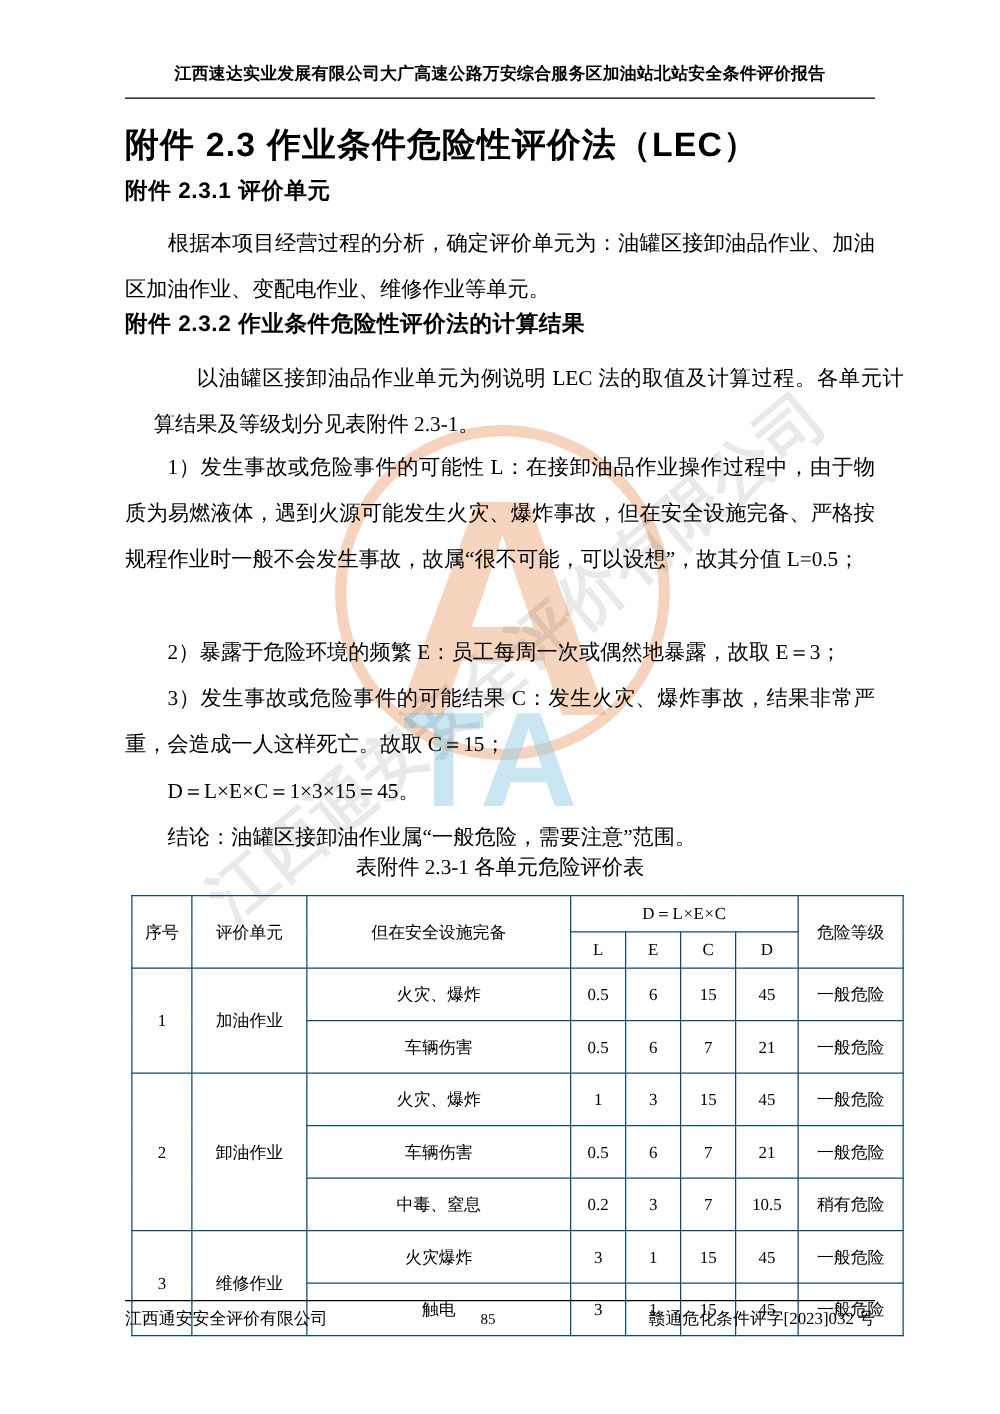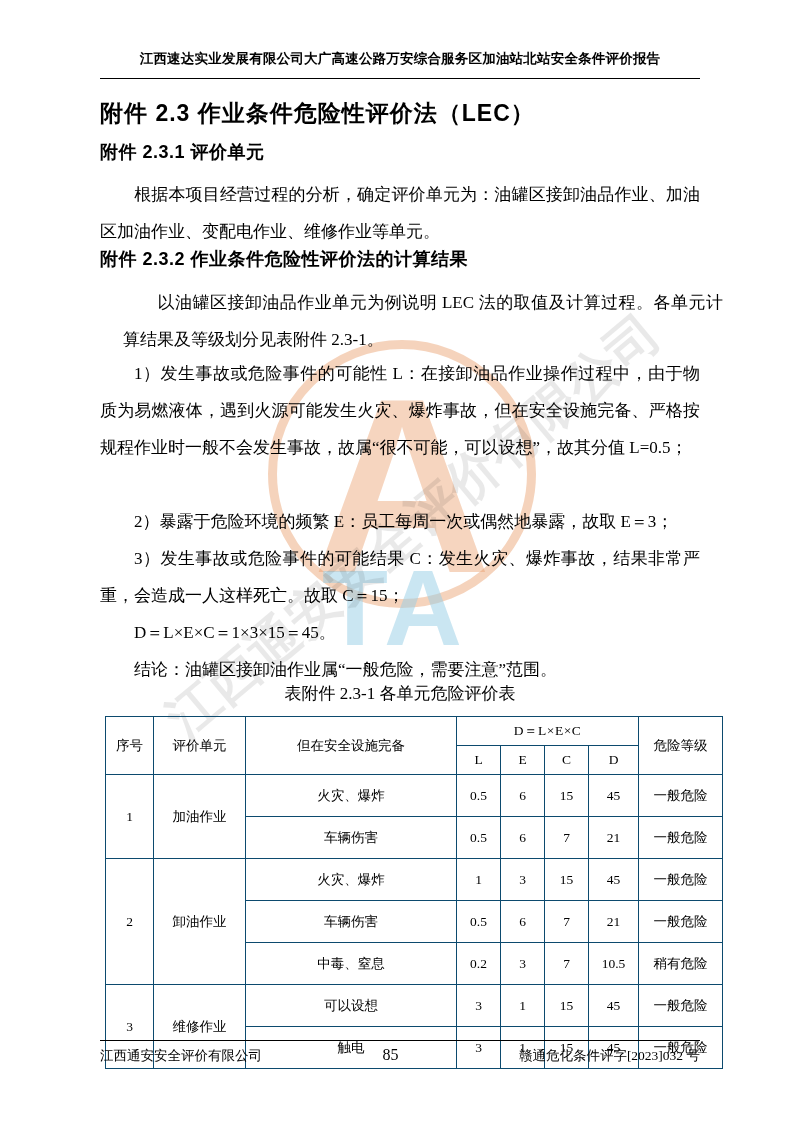--- a/index.html
+++ b/index.html
@@ -110,21 +110,21 @@
     width: 600px;
     border-top: 1.6px solid #000;
   }
 
   .h1 {
     position: absolute;
     left: 100px;
     top: 98px;
     font-family: "Liberation Sans", sans-serif;
     font-weight: bold;
-    font-size: 23px;
+    font-size: 27px;
     letter-spacing: 1px;
     white-space: nowrap;
   }
   .h2a {
     position: absolute;
     left: 100px;
     top: 140px;
     font-family: "Liberation Sans", sans-serif;
     font-weight: bold;
     font-size: 18px;
@@ -205,21 +205,21 @@
     position: absolute;
     left: 100px;
     top: 1046px;
     width: 600px;
     display: flex;
     align-items: baseline;
     justify-content: space-between;
     font-size: 13.5px;
     white-space: nowrap;
   }
-  .footer .fcenter { font-size: 16px; text-align: center; }
+  .footer .fcenter { font-size: 12px; text-align: center; }
 </style>
 </head>
 <body>
 
 <div class="page">
 
   <div class="wm-layer">
     <div class="wm-ring"></div>
     <div class="wm-A">A</div>
     <div class="wm-TA">TA</div>
@@ -320,21 +320,21 @@
             <td>中毒、窒息</td>
             <td>0.2</td>
             <td>3</td>
             <td>7</td>
             <td>10.5</td>
             <td>稍有危险</td>
           </tr>
           <tr>
             <td rowspan="2">3</td>
             <td rowspan="2">维修作业</td>
-            <td>可以设想</td>
+            <td>火灾爆炸</td>
             <td>3</td>
             <td>1</td>
             <td>15</td>
             <td>45</td>
             <td>一般危险</td>
           </tr>
           <tr>
             <td>触电</td>
             <td>3</td>
             <td>1</td>

